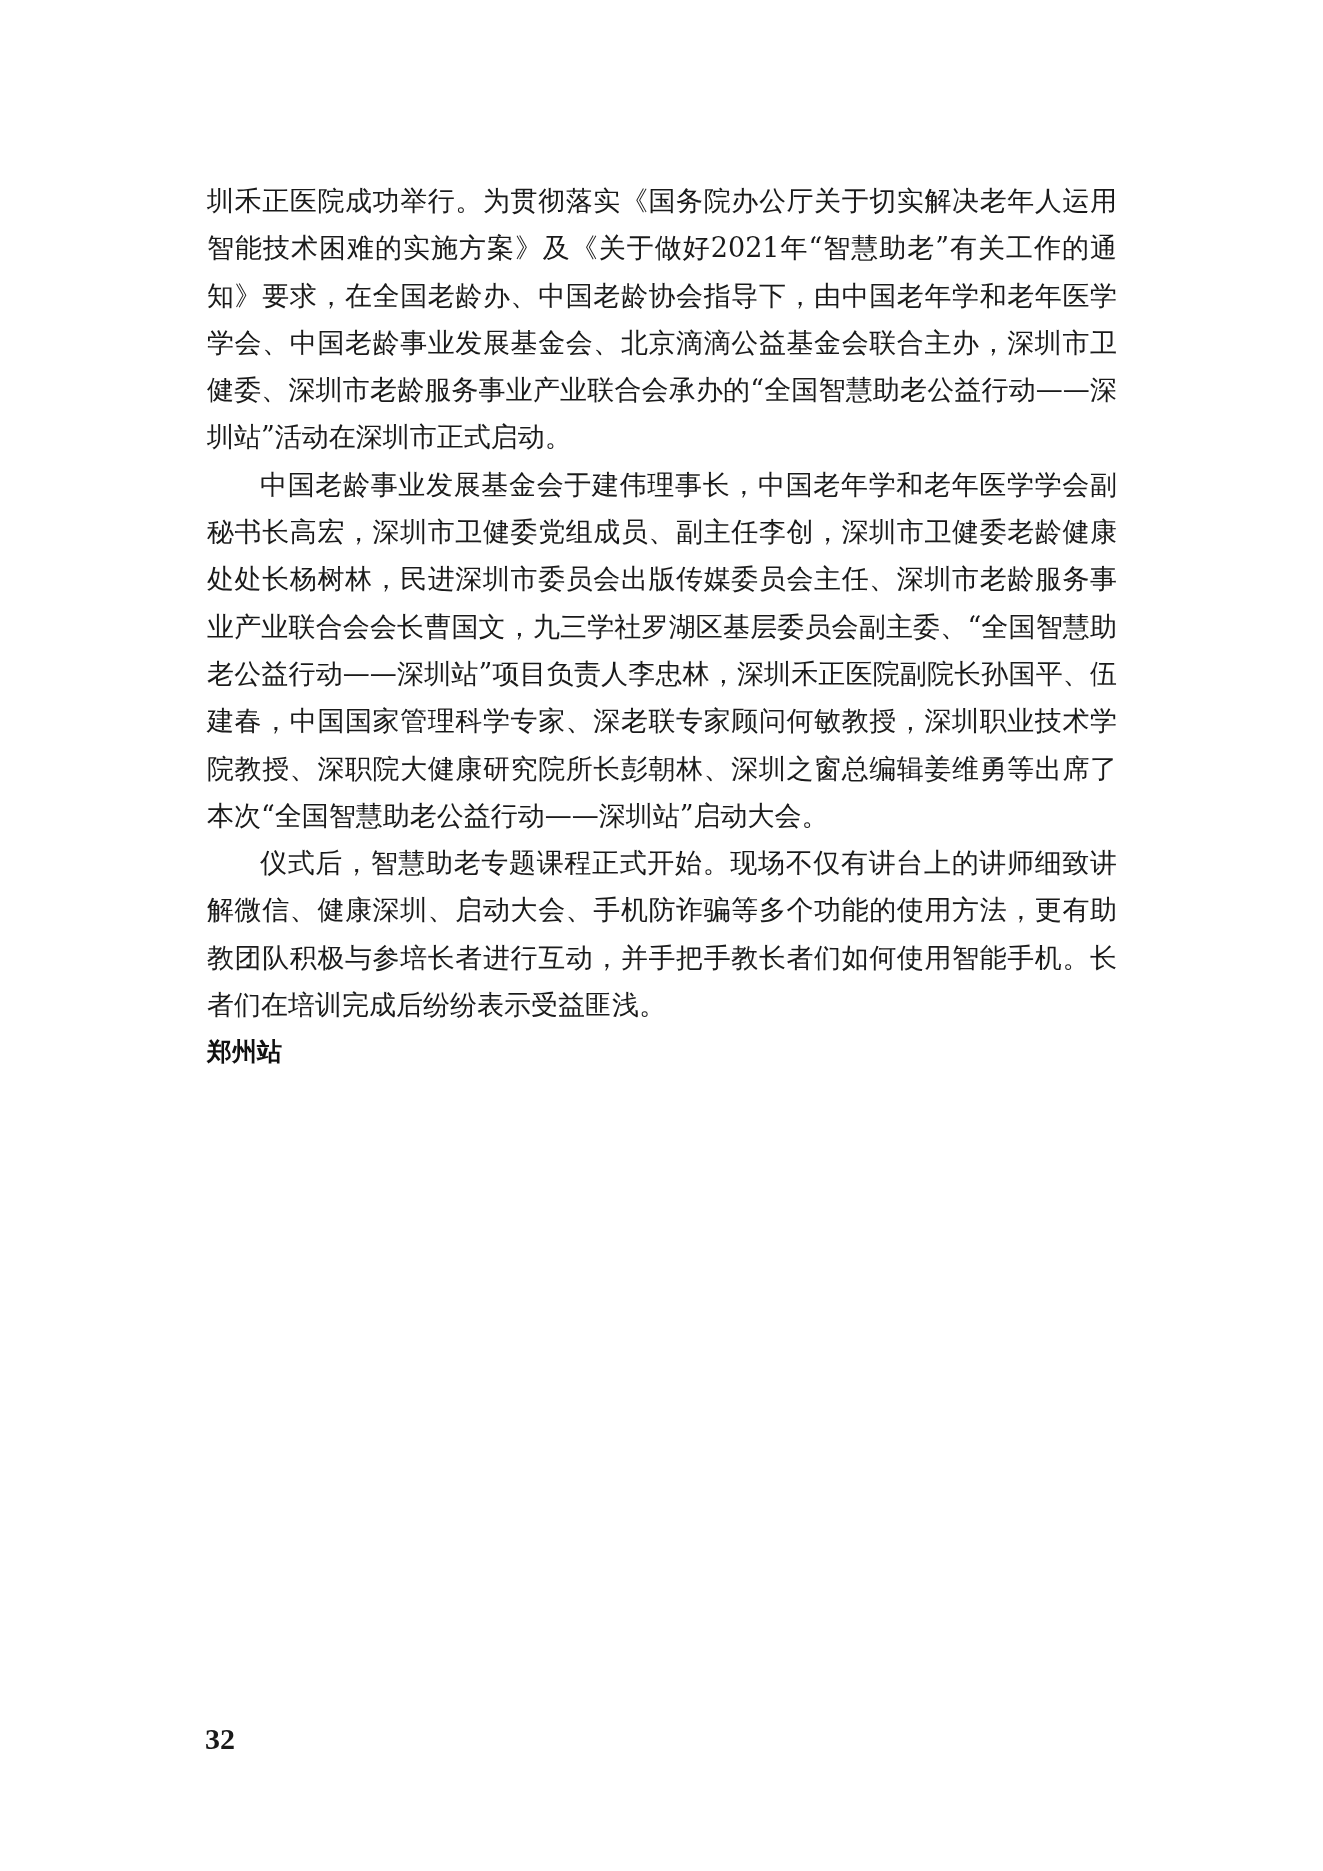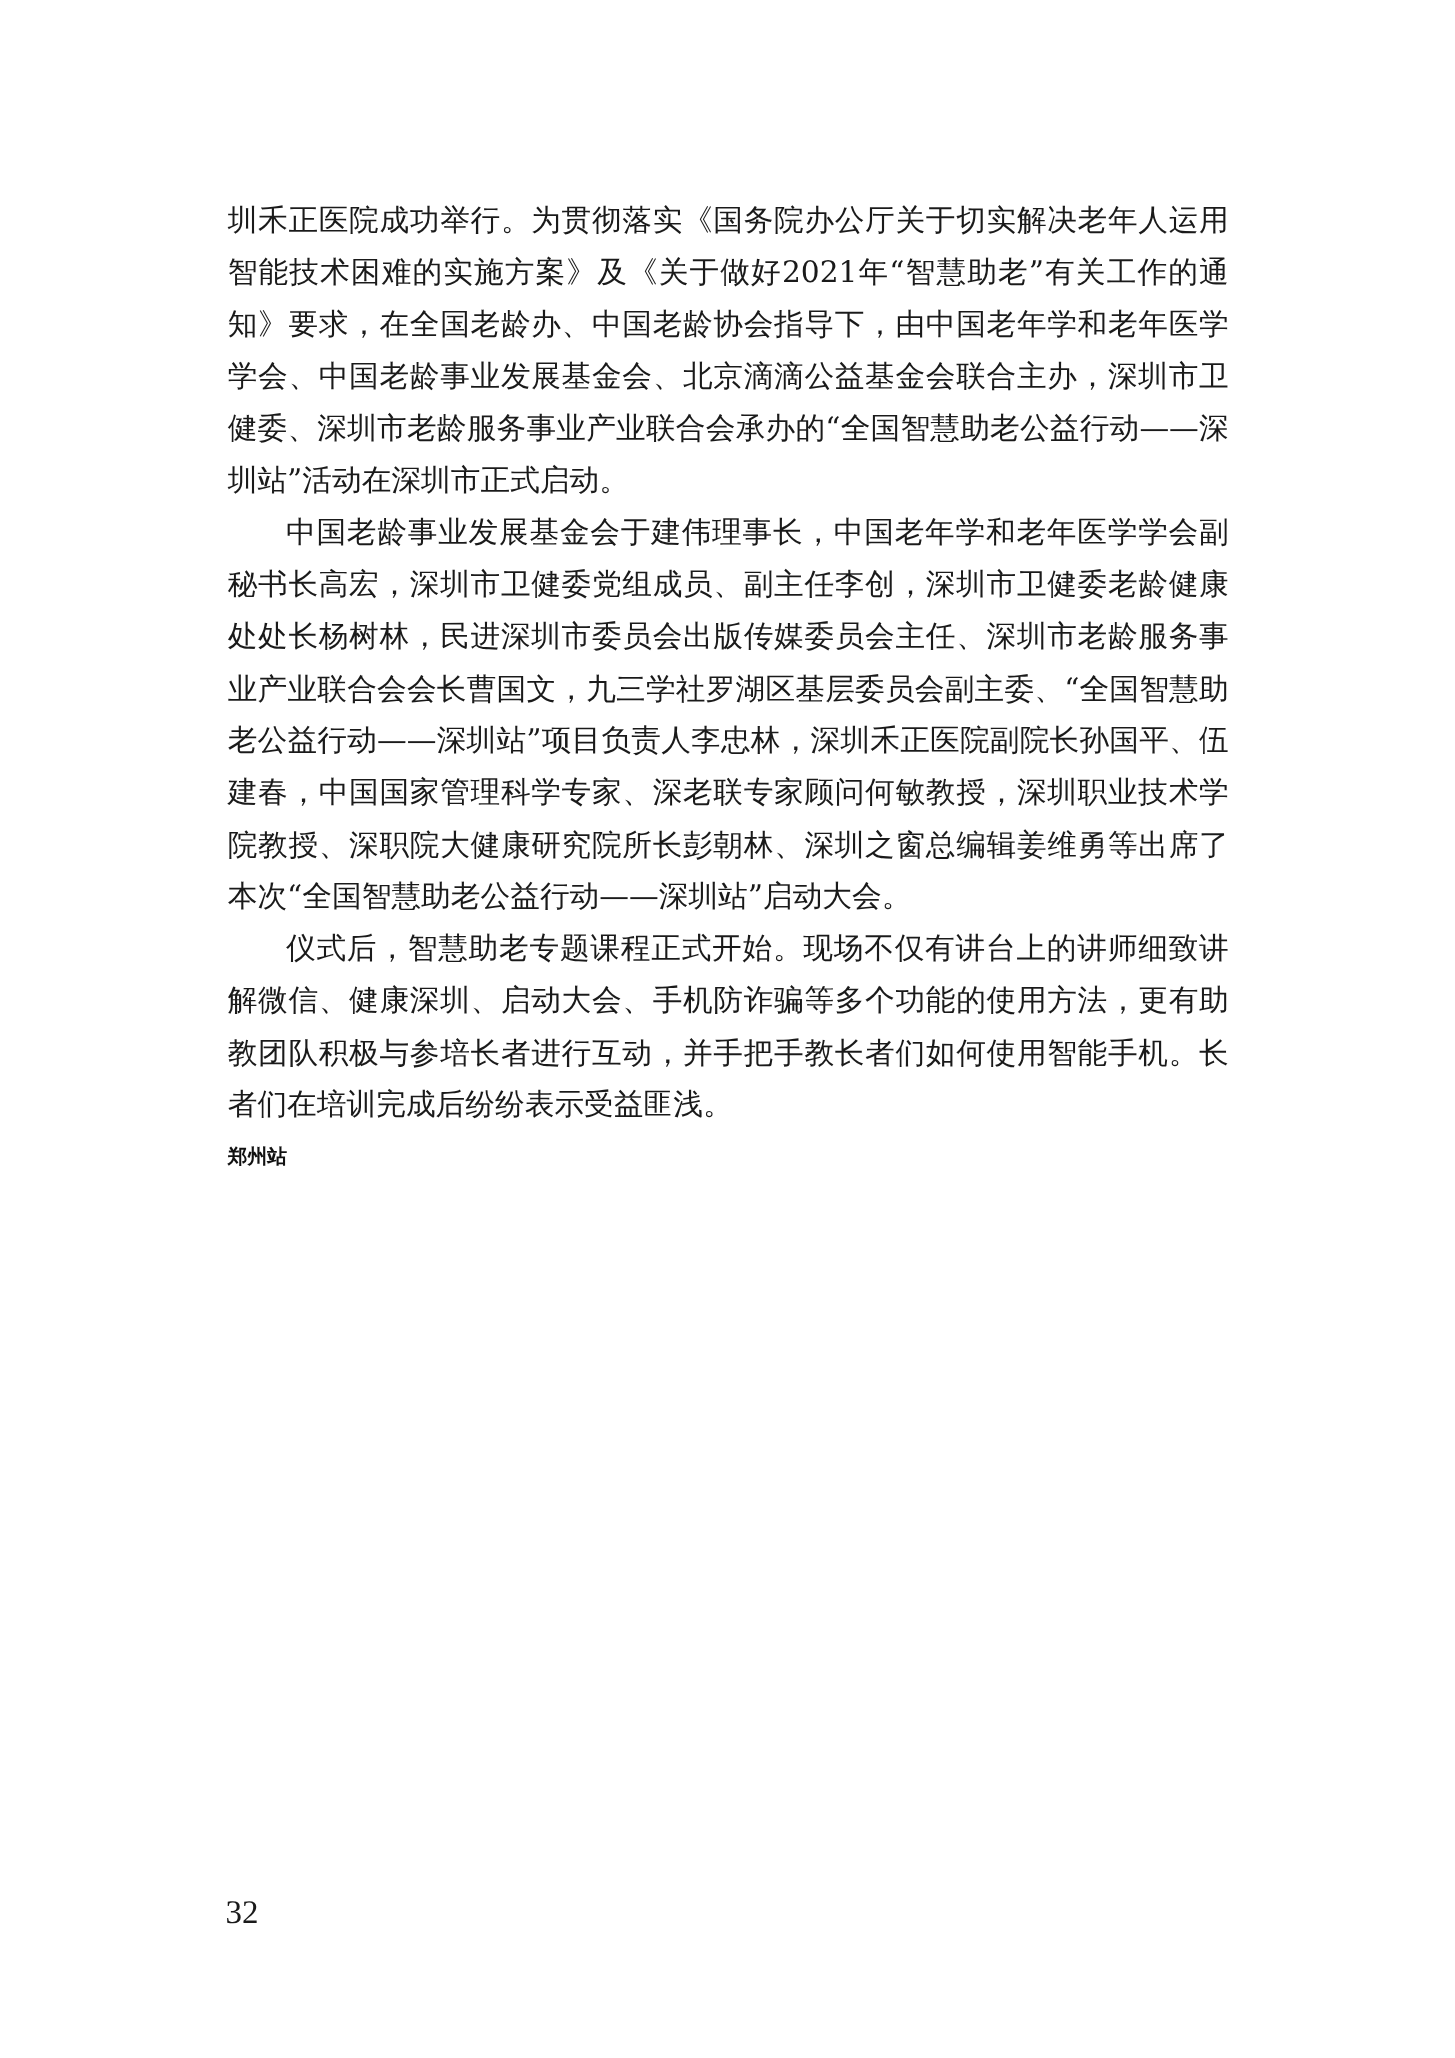--- a/index.html
+++ b/index.html
@@ -28,33 +28,34 @@
       text-align: justify;
       text-justify: inter-character;
       letter-spacing: 0;
       word-break: break-all;
     }
     .para.indent {
       text-indent: 53px;
     }
     .section-heading {
       margin: 0;
-      font-size: 18px;
+      font-size: 25px;
       line-height: 47.3px;
       font-weight: bold;
       font-family: "DejaVu Sans", "Liberation Sans", sans-serif;
       color: #111111;
     }
     .page-number {
       position: absolute;
       left: 205px;
       top: 1722px;
       font-family: "Liberation Serif", "DejaVu Serif", serif;
       font-size: 30px;
       color: #1a1a1a;
+      font-weight: bold;
     }
   </style>
 </head>
 <body>
 
 <div class="page">
   <p class="para">圳禾正医院成功举行。为贯彻落实《国务院办公厅关于切实解决老年人运用智能技术困难的实施方案》及《关于做好2021年“智慧助老”有关工作的通知》要求，在全国老龄办、中国老龄协会指导下，由中国老年学和老年医学学会、中国老龄事业发展基金会、北京滴滴公益基金会联合主办，深圳市卫健委、深圳市老龄服务事业产业联合会承办的“全国智慧助老公益行动——深圳站”活动在深圳市正式启动。</p>
   <p class="para indent">中国老龄事业发展基金会于建伟理事长，中国老年学和老年医学学会副秘书长高宏，深圳市卫健委党组成员、副主任李创，深圳市卫健委老龄健康处处长杨树林，民进深圳市委员会出版传媒委员会主任、深圳市老龄服务事业产业联合会会长曹国文，九三学社罗湖区基层委员会副主委、“全国智慧助老公益行动——深圳站”项目负责人李忠林，深圳禾正医院副院长孙国平、伍建春，中国国家管理科学专家、深老联专家顾问何敏教授，深圳职业技术学院教授、深职院大健康研究院所长彭朝林、深圳之窗总编辑姜维勇等出席了本次“全国智慧助老公益行动——深圳站”启动大会。</p>
   <p class="para indent">仪式后，智慧助老专题课程正式开始。现场不仅有讲台上的讲师细致讲解微信、健康深圳、启动大会、手机防诈骗等多个功能的使用方法，更有助教团队积极与参培长者进行互动，并手把手教长者们如何使用智能手机。长者们在培训完成后纷纷表示受益匪浅。</p>
   <h3 class="section-heading">郑州站</h3>

